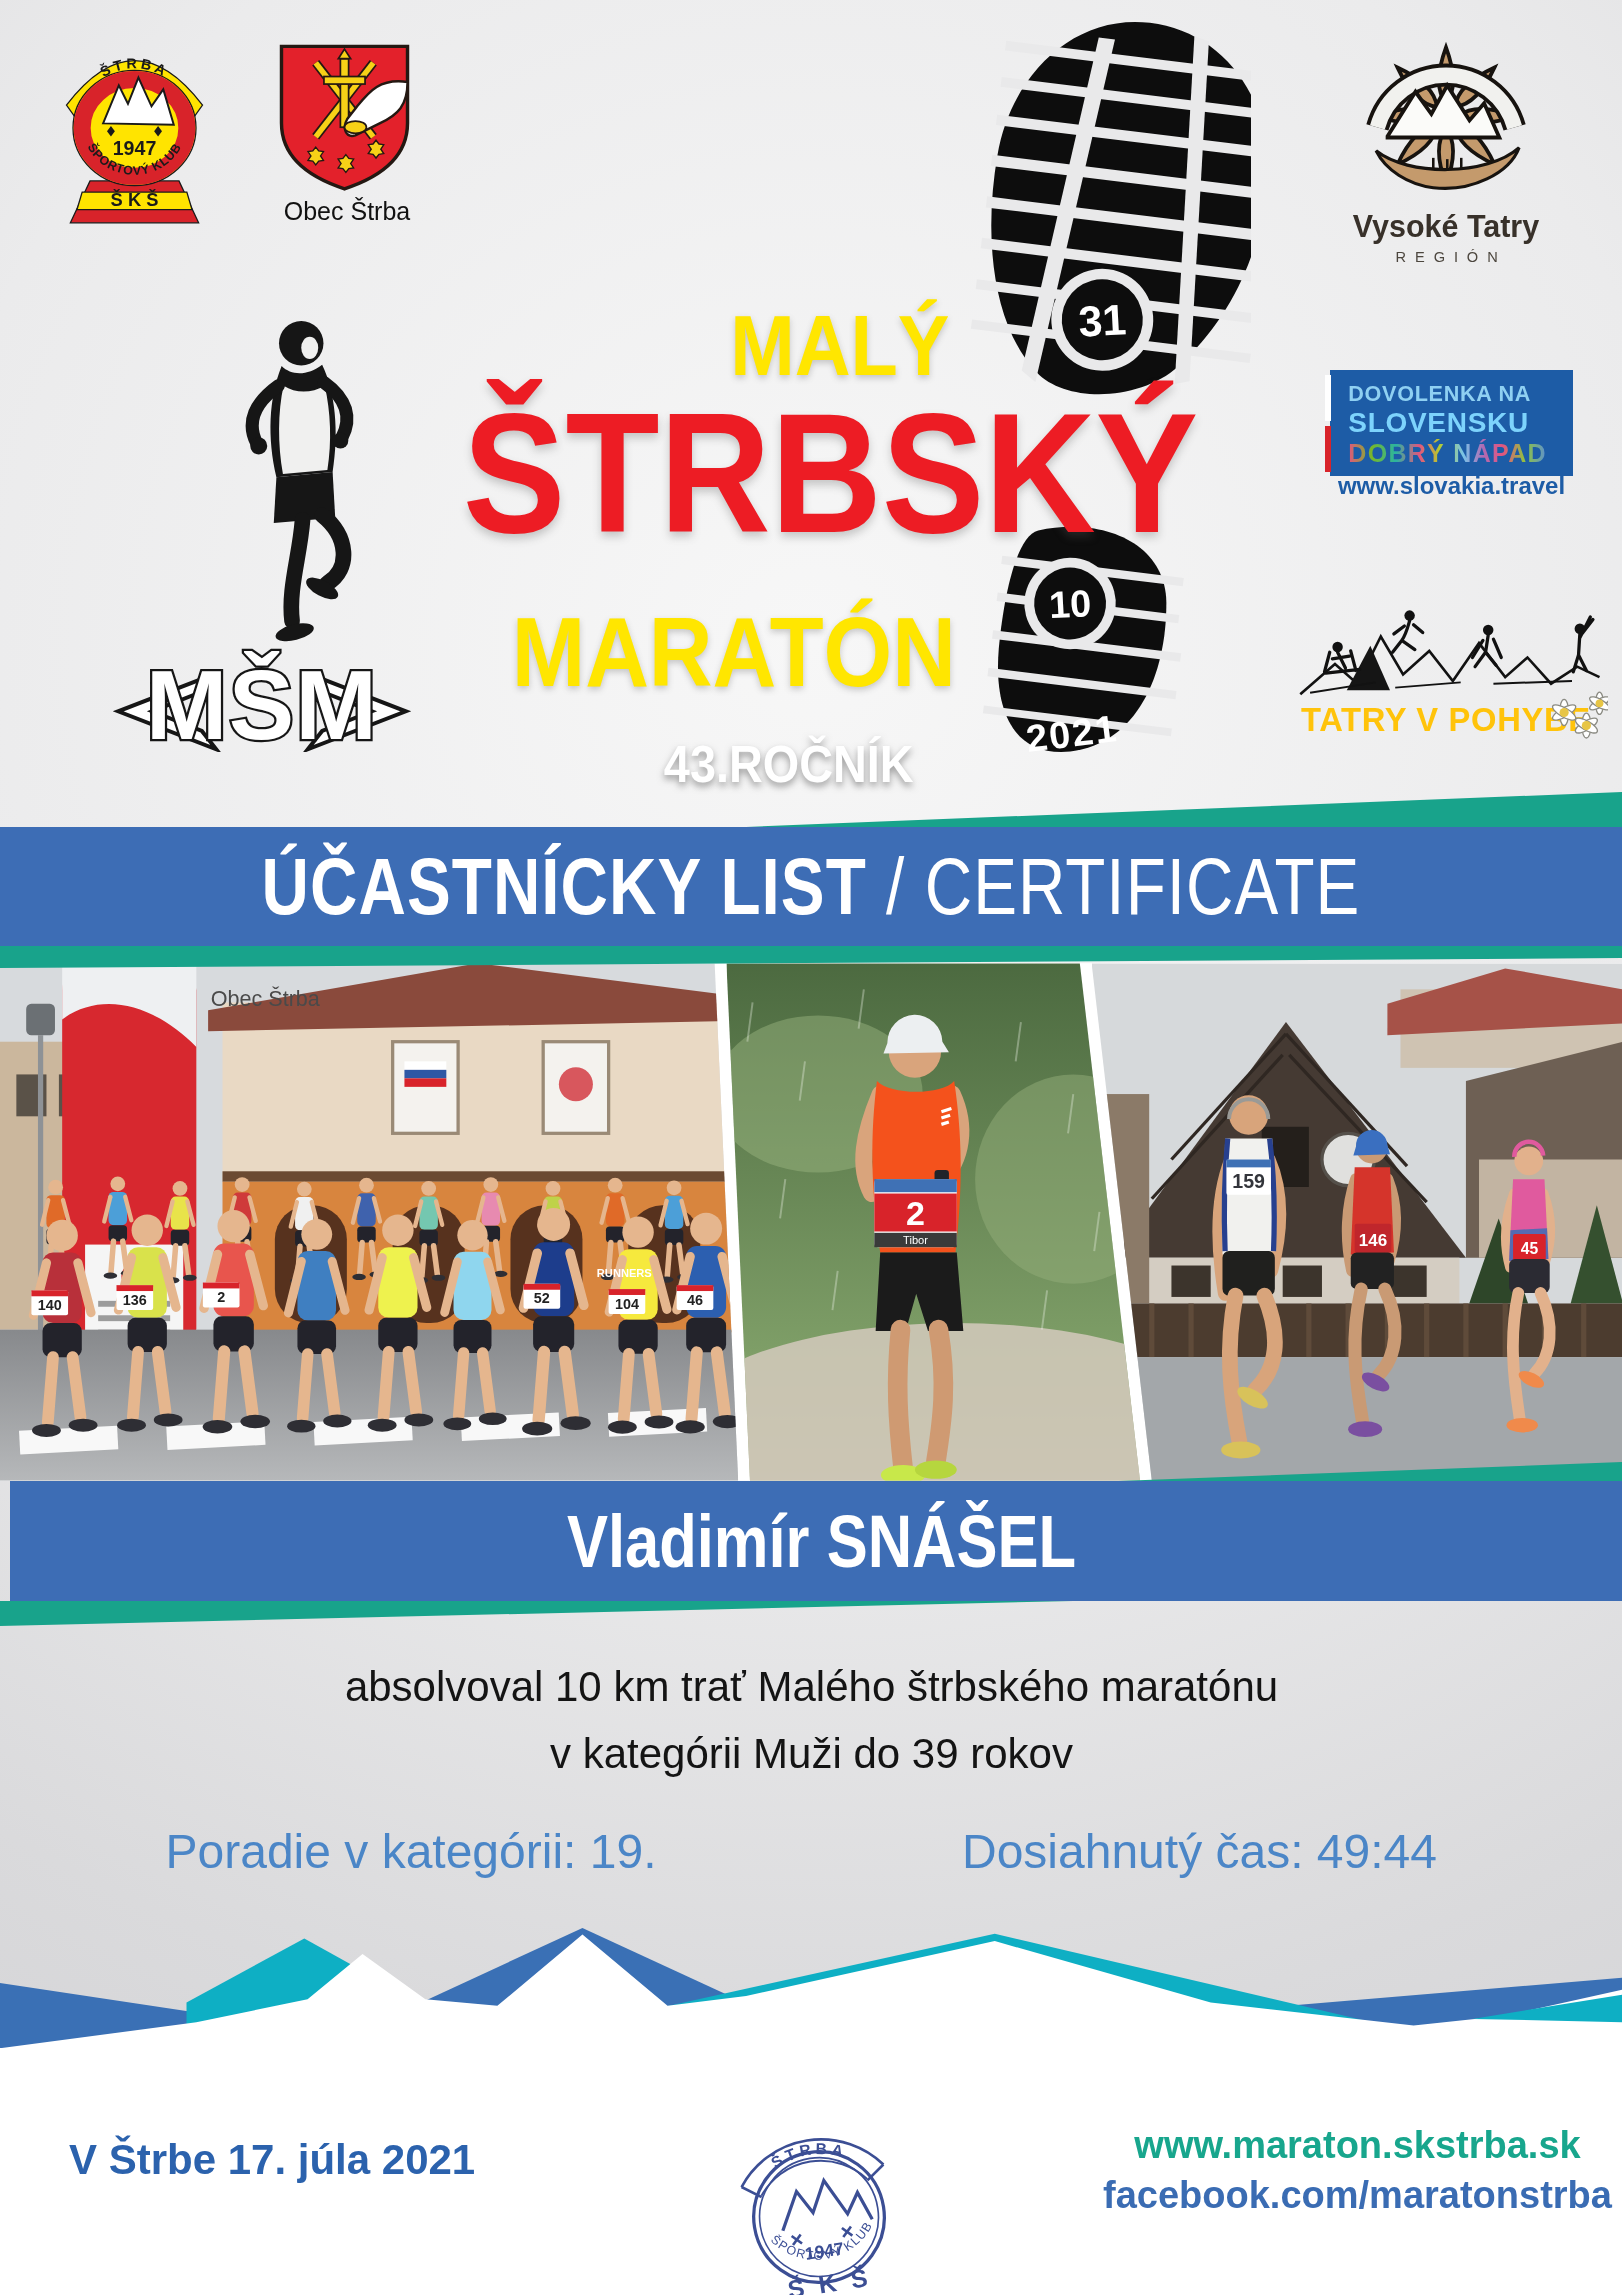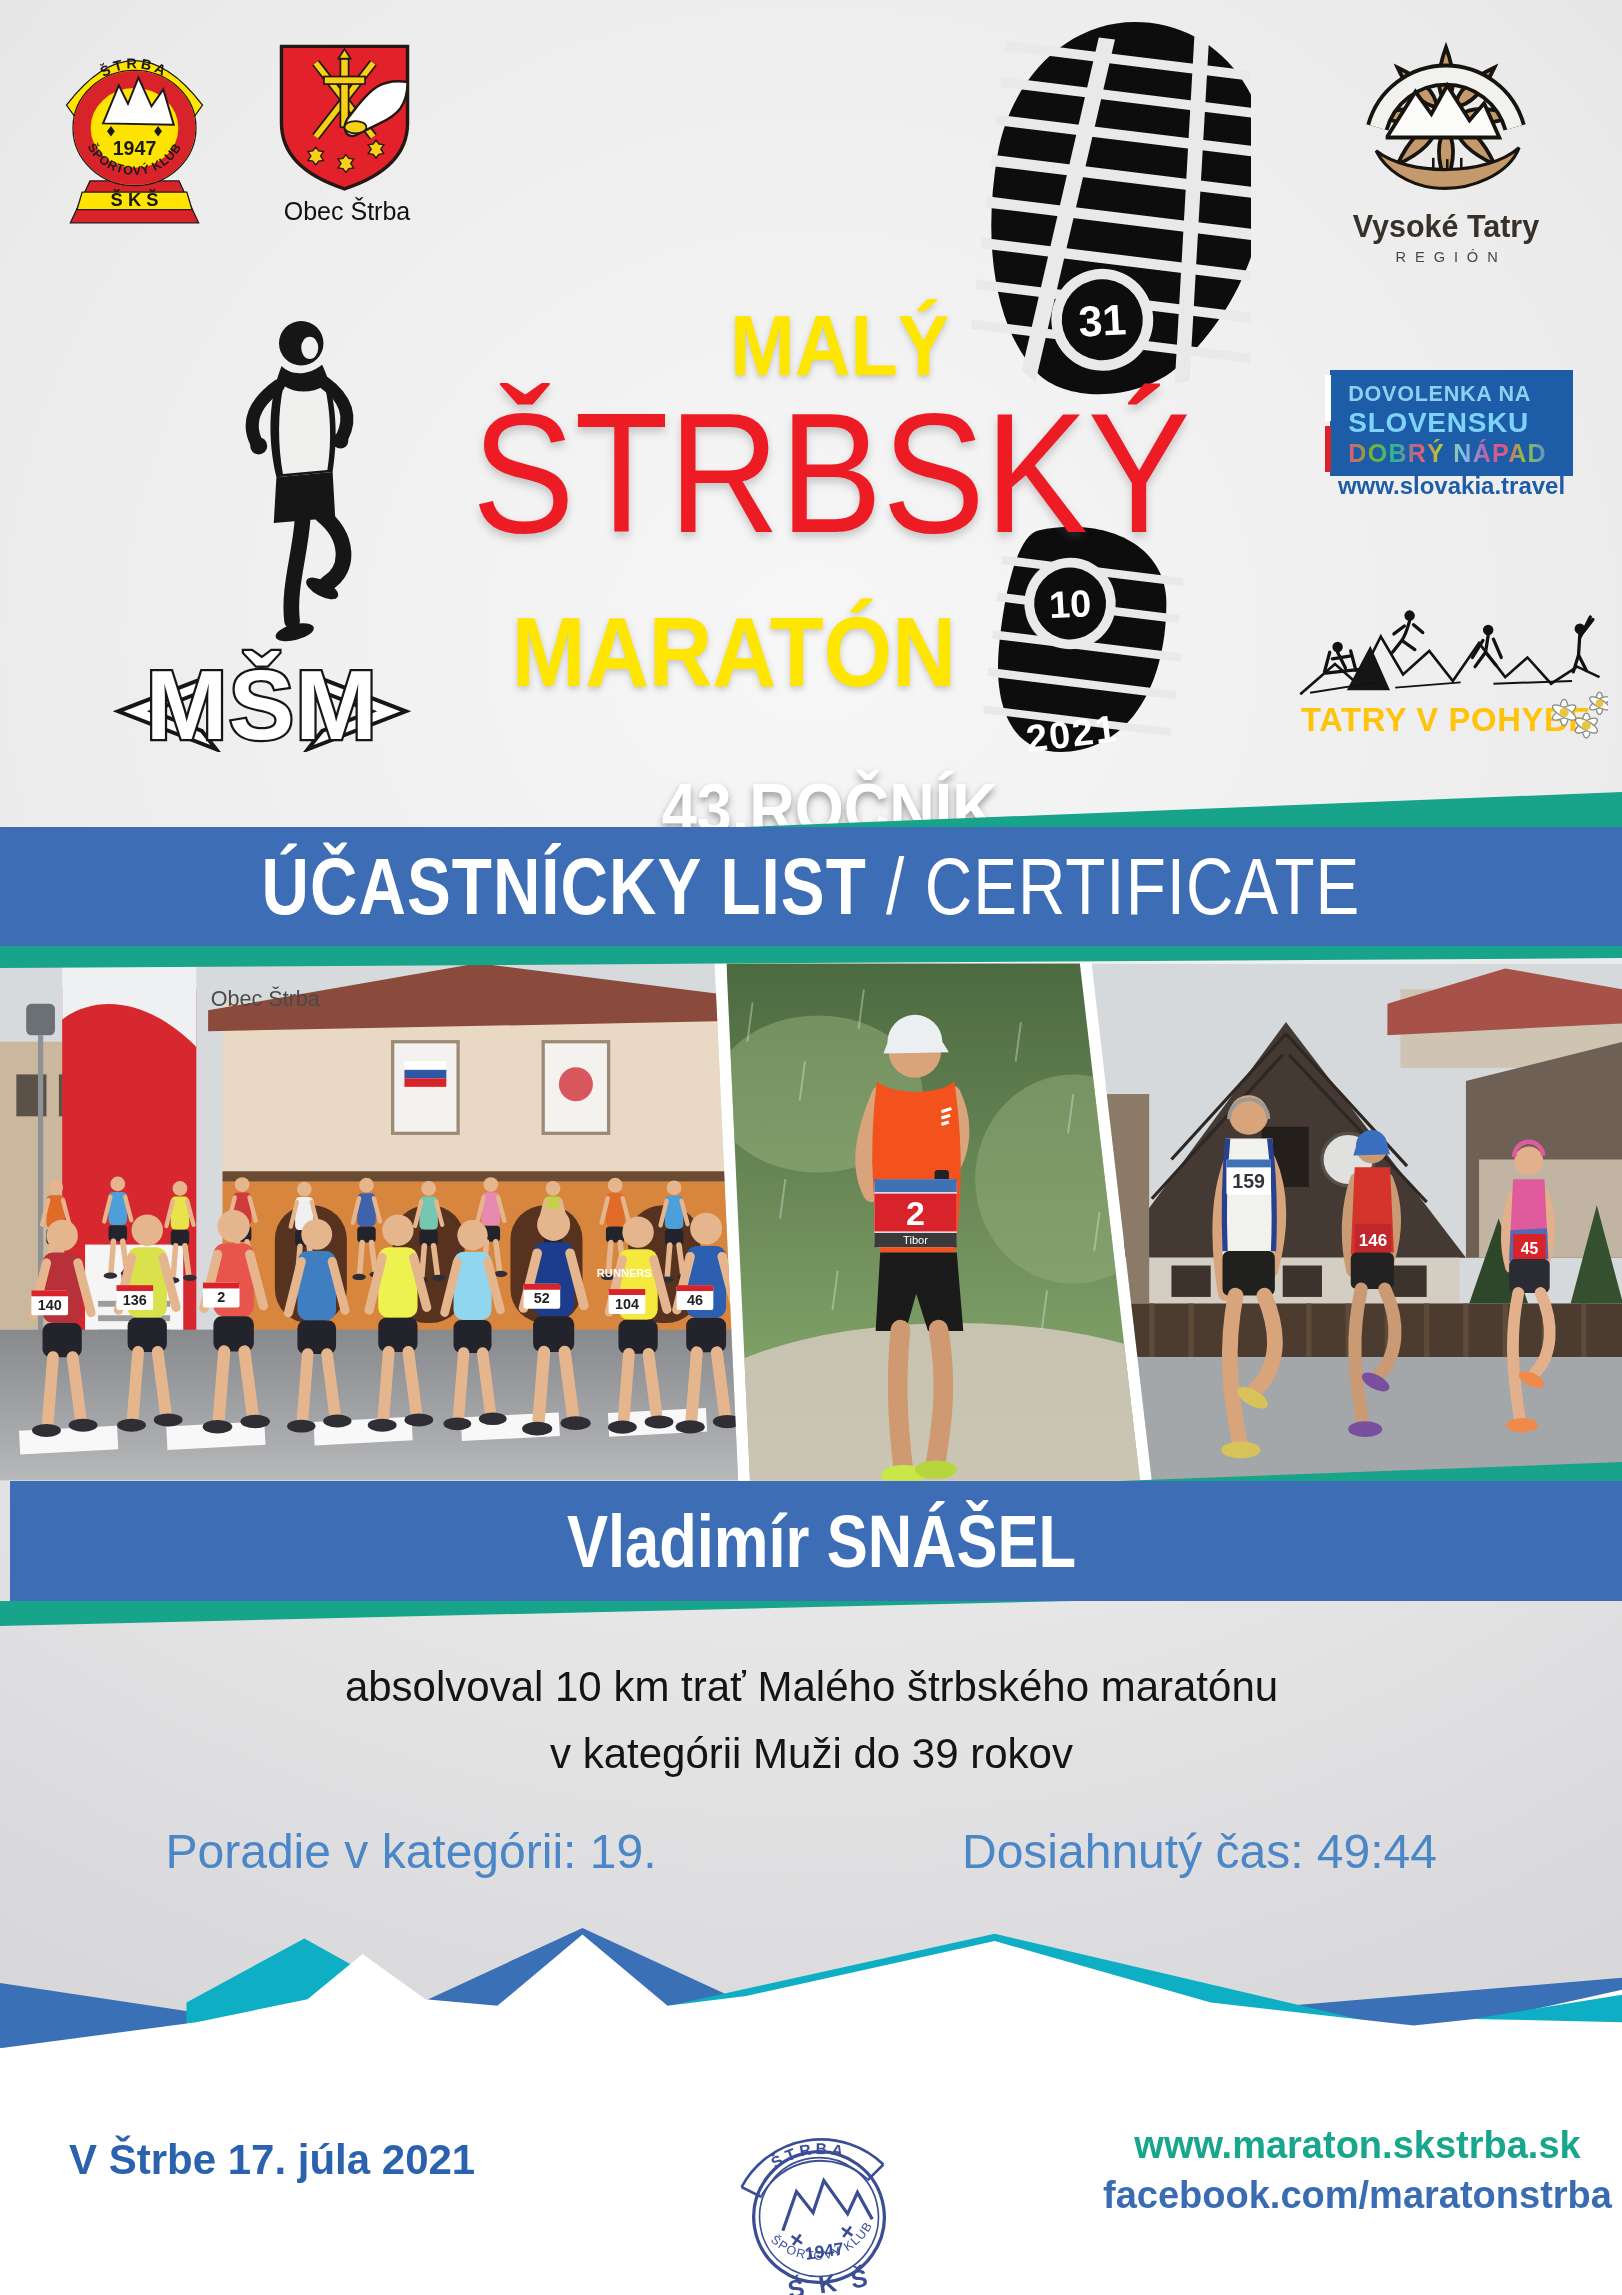--- a/index.html
+++ b/index.html
@@ -8,23 +8,23 @@
     background:radial-gradient(130% 85% at 50% 28%, #f7f7f7 0%, #ebebec 42%, #dadadc 72%, #cfcfd2 100%);
     font-family:"Liberation Sans","DejaVu Sans",sans-serif;
   }
   .abs{position:absolute;}
   .ctr{text-align:center;line-height:1;}
   .squeeze{display:inline-block;transform:scaleX(.82);transform-origin:center;white-space:nowrap;}
   .squeeze9{display:inline-block;transform:scaleX(.9);transform-origin:center;white-space:nowrap;}
 
   
   .t-maly   {left:578px; top:302px; width:523px; font-size:86px; font-weight:bold; color:#ffe600; text-shadow:0 3.3px 6.5px rgba(90,90,90,.30);}
-  .t-strbsky{left:275px; top:387px; width:1112px;font-size:171px; font-weight:normal; color:#ed1c24; text-shadow:0 4.6px 9.2px rgba(90,90,90,.30);}
+  .t-strbsky{left:275px; top:387px; width:1112px;font-size:171px; font-weight:bold; color:#ed1c24; text-shadow:0 4.6px 9.2px rgba(90,90,90,.30);}
   .t-maraton{left:407px; top:603px; width:654px;font-size:98px; font-weight:bold; color:#ffe600; text-shadow:0 3.3px 6.5px rgba(90,90,90,.30);}
-  .t-rocnik {left:568px; top:738px;width:523px; font-size:70px; font-weight:bold; color:#ffffff; text-shadow:0 3.9px 7.9px rgba(80,80,80,.55);margin-top:36px;}
+  .t-rocnik {left:527px; top:738px;width:523px; font-size:52px; font-weight:bold; color:#ffffff; text-shadow:0 3.9px 7.9px rgba(80,80,80,.55);}
 
   
   .teal-wedge-tr1{left:746px;top:792px;width:877px;height:38px;background:#18a38b;clip-path:polygon(0 92%,100% 0,100% 100%,0 100%);}
   .blue-band-1{left:0;top:827px;width:1623px;height:120px;background:#3d6db5;color:#fff;display:flex;align-items:center;justify-content:center;}
   .blue-band-1 .txt{font-size:80px;letter-spacing:1.3px;}
   .teal-strip-1{left:0;top:946px;width:1623px;height:22px;background:#18a38b;clip-path:polygon(0 0,100% 0,100% 55%,0 100%);}
 
   .teal-wedge-tr2{left:1112px;top:1462px;width:510px;height:22px;background:#18a38b;clip-path:polygon(0 88%,100% 0,100% 100%,0 100%);}
   .blue-band-2{left:0;top:1481px;width:1623px;height:120px;background:#3d6db5;color:#fff;display:flex;align-items:center;justify-content:center;margin-left:10px;}
   .blue-band-2 .txt{font-size:75px;font-weight:bold;}

